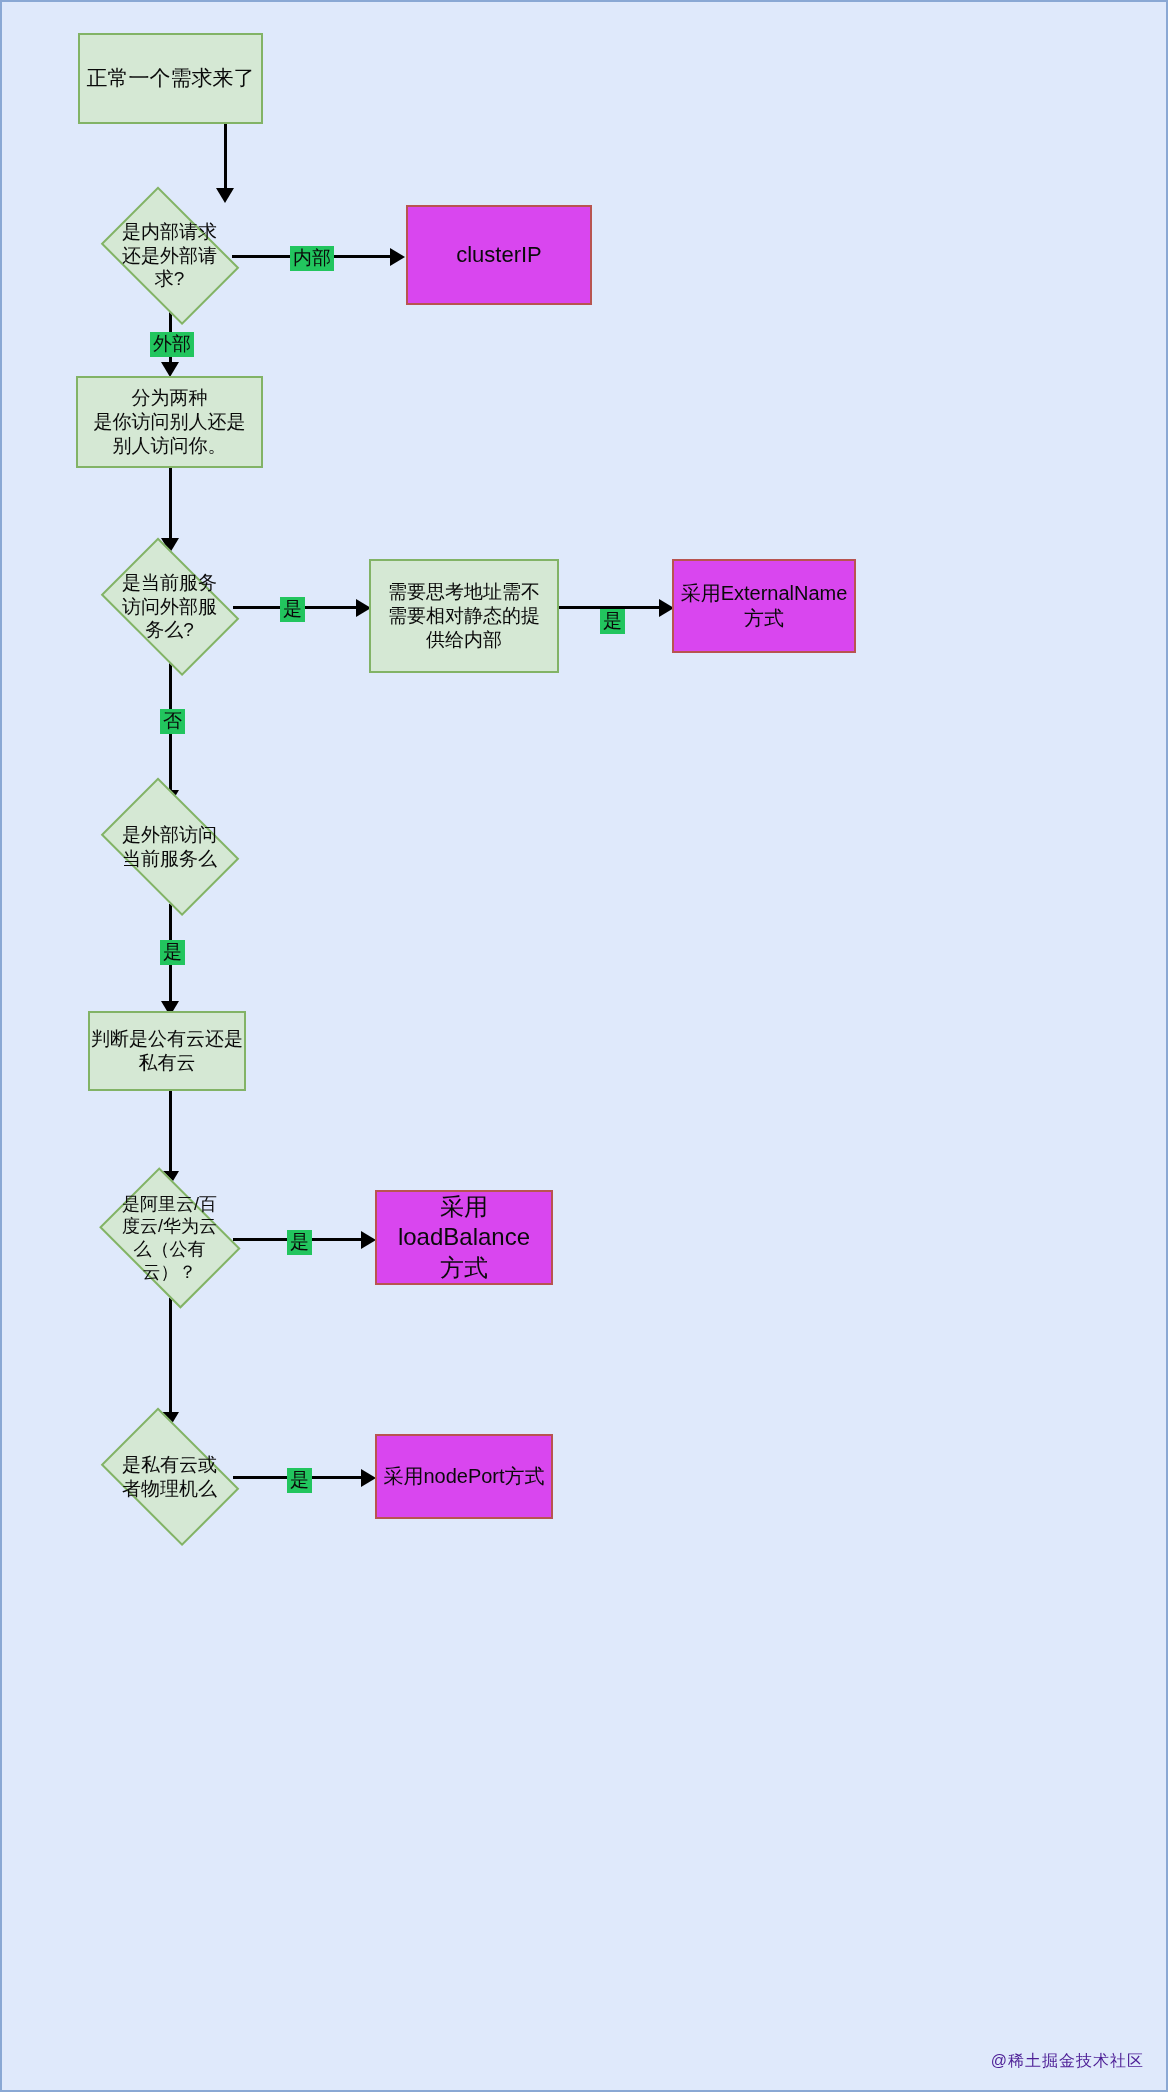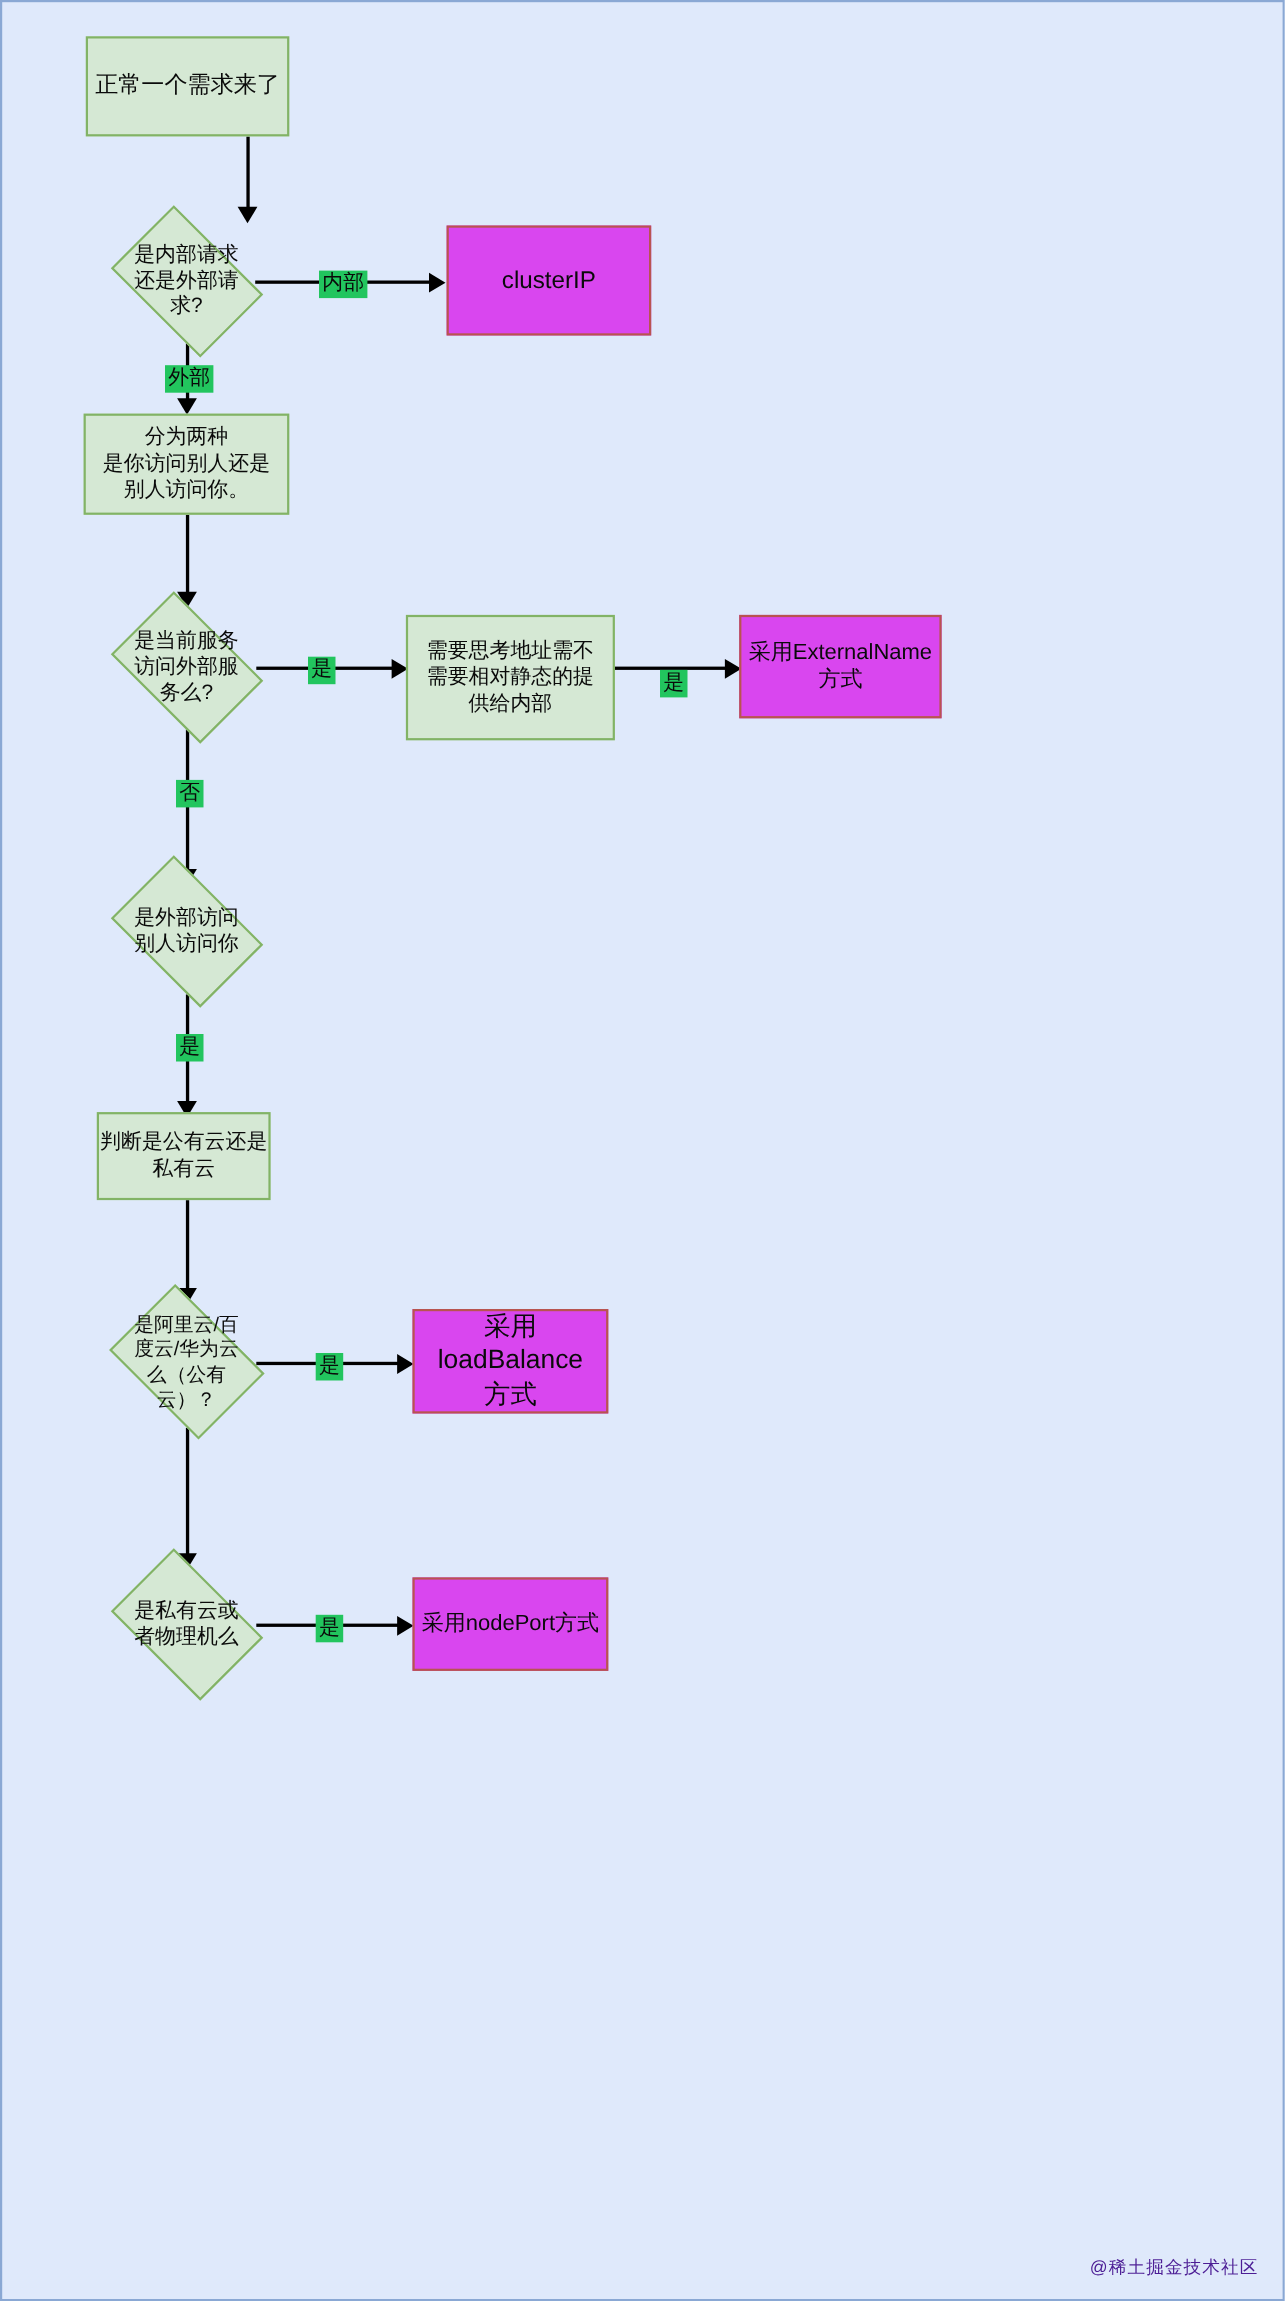--- a/index.html
+++ b/index.html
@@ -201,21 +201,21 @@
   </div>
 
   <div class="node rect red" style="left:670px; top:557px; width:184px; height:94px; font-size:20px;">
     <span>采用ExternalName
 方式</span>
   </div>
 
   <div class="node diamond" style="left:86px; top:787px; width:163px; height:115px; font-size:19px;">
     <span class="dshape"></span>
     <span class="dtext">是外部访问
-别人访问你</span>
+当前服务么</span>
   </div>
 
   <div class="node rect green" style="left:86px; top:1009px; width:158px; height:80px; font-size:19px;">
     <span>判断是公有云还是
 私有云</span>
   </div>
 
   <div class="node diamond" style="left:86px; top:1176px; width:163px; height:120px; font-size:18px;">
     <span class="dshape"></span>
     <span class="dtext">是阿里云/百

